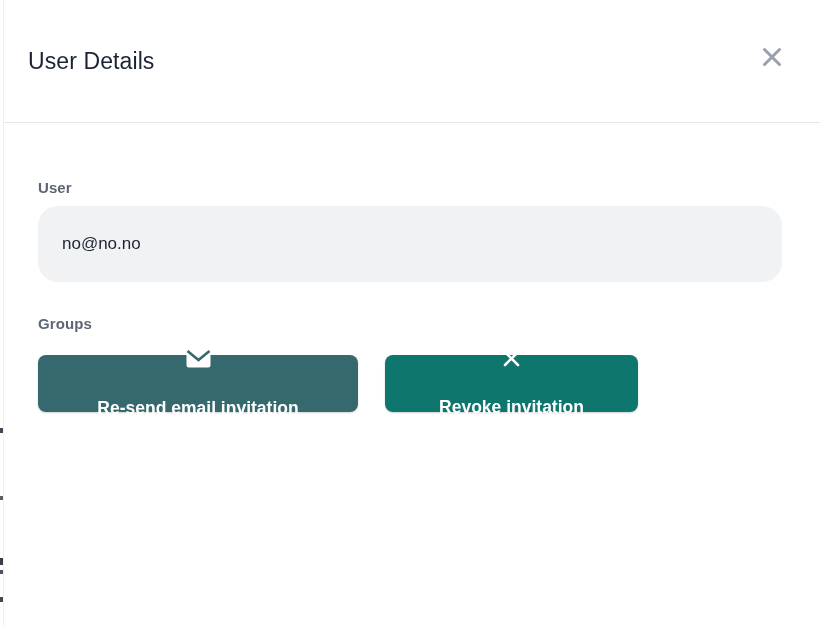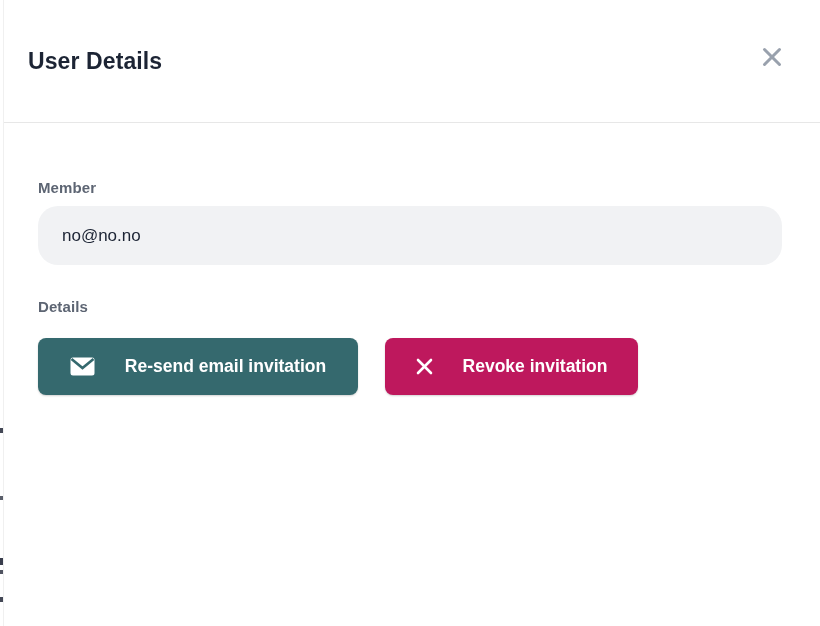--- a/index.html
+++ b/index.html
@@ -43,21 +43,21 @@
   .modal-header {
     height: 123px;
     border-bottom: 1px solid #e7e7e7;
     display: flex;
     align-items: center;
     justify-content: space-between;
     padding: 0 30px 0 24px;
   }
   .modal-title {
     font-size: 23px;
-    font-weight: 700;
+    font-weight: 400;
     color: #1c2434;
     letter-spacing: 0.1px;
     text-align: center;
   }
   .close-btn {
     background: transparent;
     border: none;
     cursor: pointer;
     padding: 6px;
     display: flex;
@@ -76,21 +76,21 @@
     display: block;
     font-size: 15px;
     font-weight: 700;
     color: #5d6573;
     margin-bottom: 10px;
     letter-spacing: 0.1px;
   }
   .field-input {
     display: block;
     width: 744px;
-    height: 59px;
+    height: 76px;
     background: #f1f2f4;
     border: none;
     border-radius: 20px;
     padding: 0 24px;
     font-family: "Liberation Sans", "DejaVu Sans", sans-serif;
     font-size: 17px;
     color: #1c2434;
     outline: none;
   }
 
@@ -107,23 +107,24 @@
     align-items: center;
     justify-content: center;
     gap: 30px;
     cursor: pointer;
     font-family: "Liberation Sans", "DejaVu Sans", sans-serif;
     font-size: 17.5px;
     font-weight: 600;
     color: #ffffff;
     box-shadow: 0 1px 2px rgba(0,0,0,0.18);
     padding: 4px 28px;
+    flex-direction: column;
   }
   .btn-teal { background: #35696e; width: 320px; }
-  .btn-red  { background: #be185d; width: 253px; }
+  .btn-red  { background: #0f766e; width: 253px; }
   .btn-icon { display: flex; align-items: center; }
 </style>
 </head>
 <body>
 
 <div class="edge-sliver">
   <span class="mark m1"></span>
   <span class="mark m2"></span>
   <span class="mark m3"></span>
   <span class="mark m4"></span>
@@ -138,26 +139,26 @@
       <svg width="24" height="24" viewBox="0 0 24 24" fill="none" stroke="#99a1ad" stroke-width="3" stroke-linecap="round">
         <line x1="4.5" y1="4.5" x2="19.5" y2="19.5"></line>
         <line x1="19.5" y1="4.5" x2="4.5" y2="19.5"></line>
       </svg>
     </button>
   </div>
 
   <div class="modal-body">
 
     <div class="field-group">
-      <label class="field-label">Member</label>
+      <label class="field-label">User</label>
       <input class="field-input" type="text" readonly="" value="no@no.no" style="">
     </div>
 
     <div class="field-group">
-      <label class="field-label">Details</label>
+      <label class="field-label">Groups</label>
     </div>
 
 
     <div class="button-row">
 
       <button class="btn btn-teal">
         <span class="btn-icon">
           <svg width="25" height="19" viewBox="0 0 25 19">
             <rect x="0.5" y="0.5" width="24" height="18" rx="2.5" fill="#ffffff"></rect>
             <path d="M1.5 2 L12.5 11 L23.5 2" fill="none" stroke="#35696e" stroke-width="2.6"></path>

